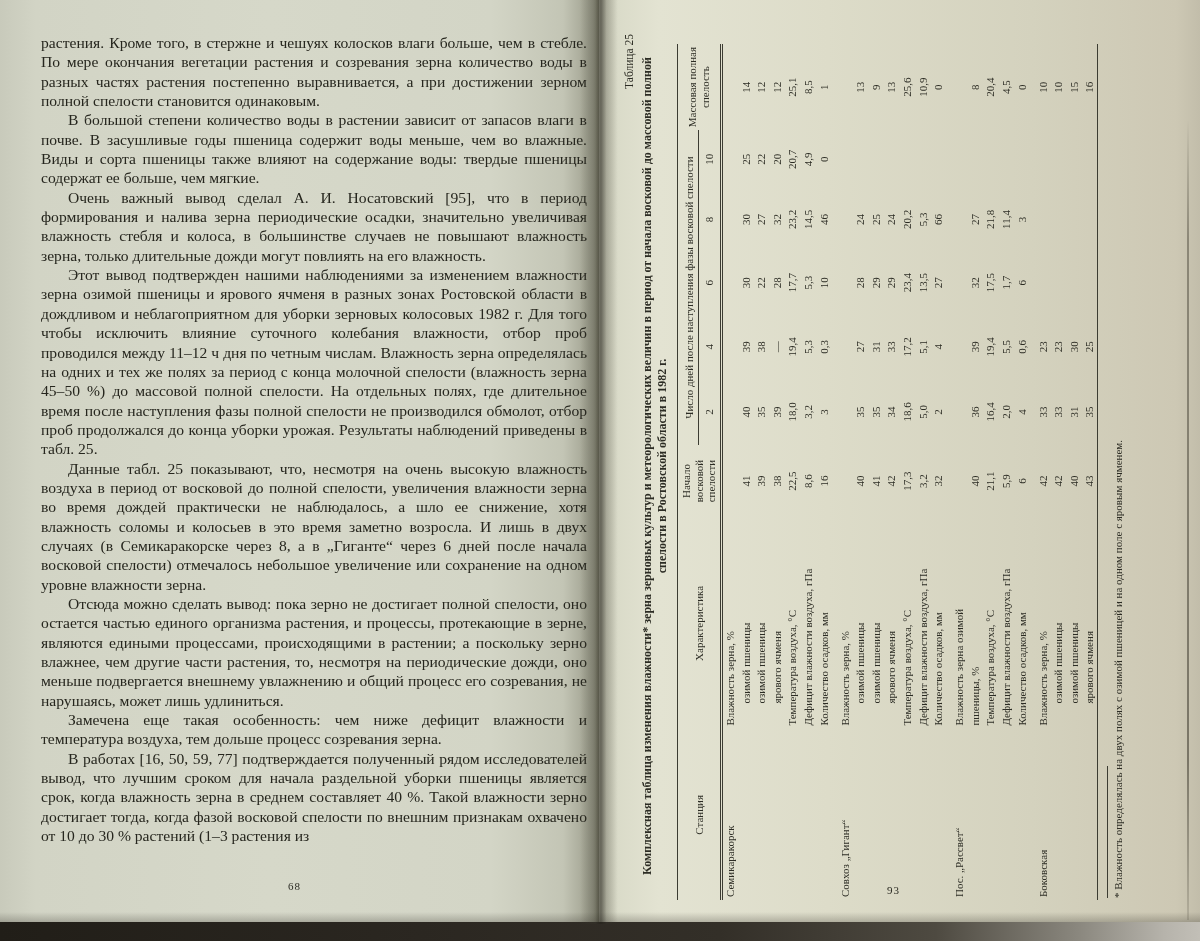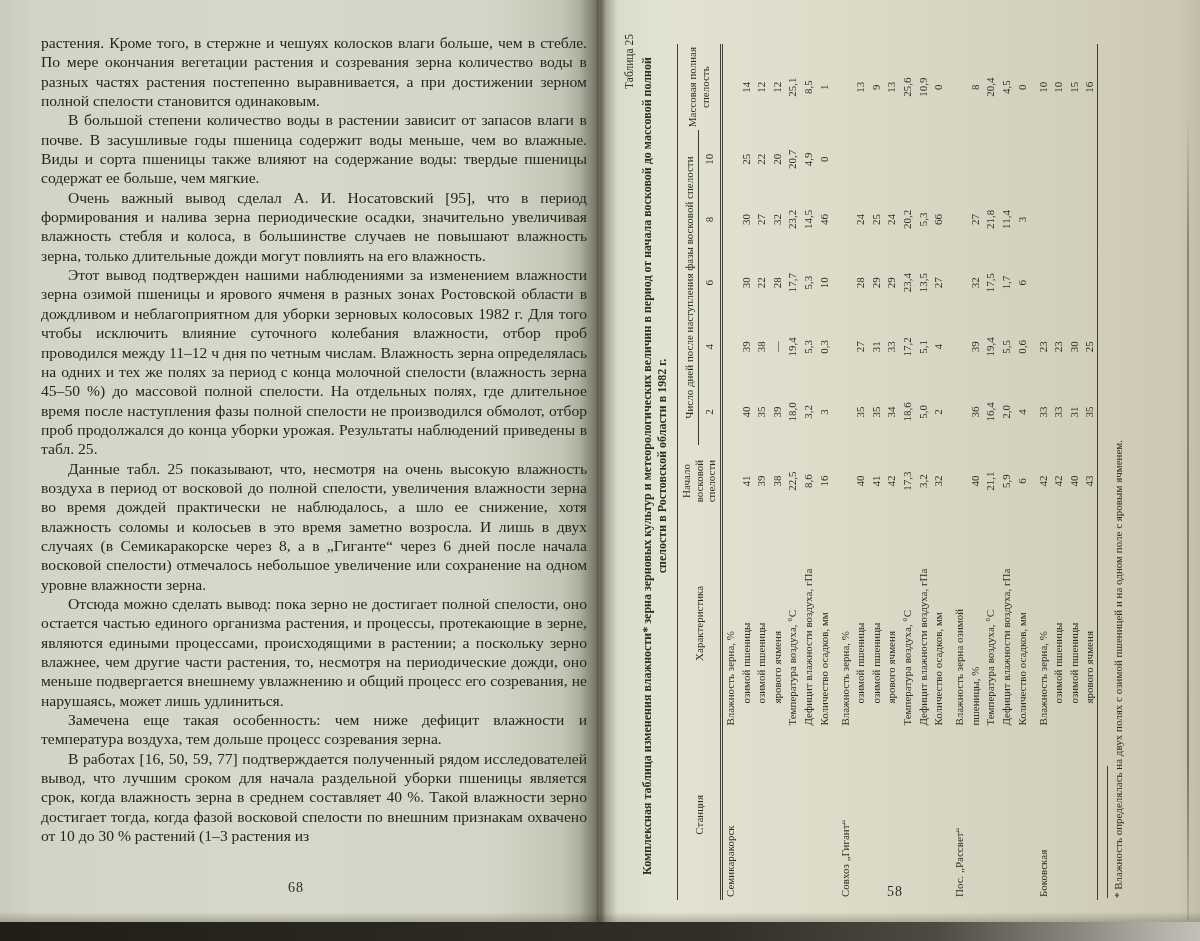--- a/index.html
+++ b/index.html
@@ -13,21 +13,21 @@
     position:absolute; left:0; top:0; width:599px; height:924px;
     background:linear-gradient(90deg,#c8cabb 0%, #d2d4c5 6%, #d6d8c9 45%, #d3d5c6 82%, #c3c5b5 94%, #9b9c8b 99%, #82836f 100%);
   }
   .text-block {
     position:absolute; left:41px; top:33px; width:546px;
     font-size:15.6px; line-height:19.35px; color:#26261e;
     text-align:justify;
   }
   .text-block p { text-indent:27px; }
   .text-block p.no-indent { text-indent:0; }
-  .page-num { position:absolute; font-size:14px; color:#2b2b23; letter-spacing:1px; }
+  .page-num { position:absolute; font-size:11px; color:#2b2b23; letter-spacing:1px; }
   .page-num.left { left:288px; top:880px; }
 
   
   .gutter {
     position:absolute; left:580px; top:0; width:38px; height:924px;
     background:linear-gradient(90deg, rgba(56,54,44,0) 0%, rgba(56,54,44,0.30) 40%,
       rgba(33,31,24,0.55) 55%, rgba(56,54,44,0.20) 70%, rgba(56,54,44,0) 100%);
     pointer-events:none; z-index:5;
   }
 
@@ -391,20 +391,20 @@
               <td class="val">16</td>
             </tr>
           </tbody>
       </table>
 
       <div class="footnote">
         <div class="fn-rule"></div>
         <span>* Влажность определялась на двух полях с озимой пшеницей и на одном поле с яровым ячменем.</span>
       </div>
     </div>
-    <div class="page-num right">58</div>
+    <div class="page-num right">93</div>
     <div class="page-edge-line"></div>
   </div>
 
   <div class="gutter"></div>
   <div class="book-bottom-soft"></div>
   <div class="book-bottom"></div>
 </div>
 
 </body></html>

